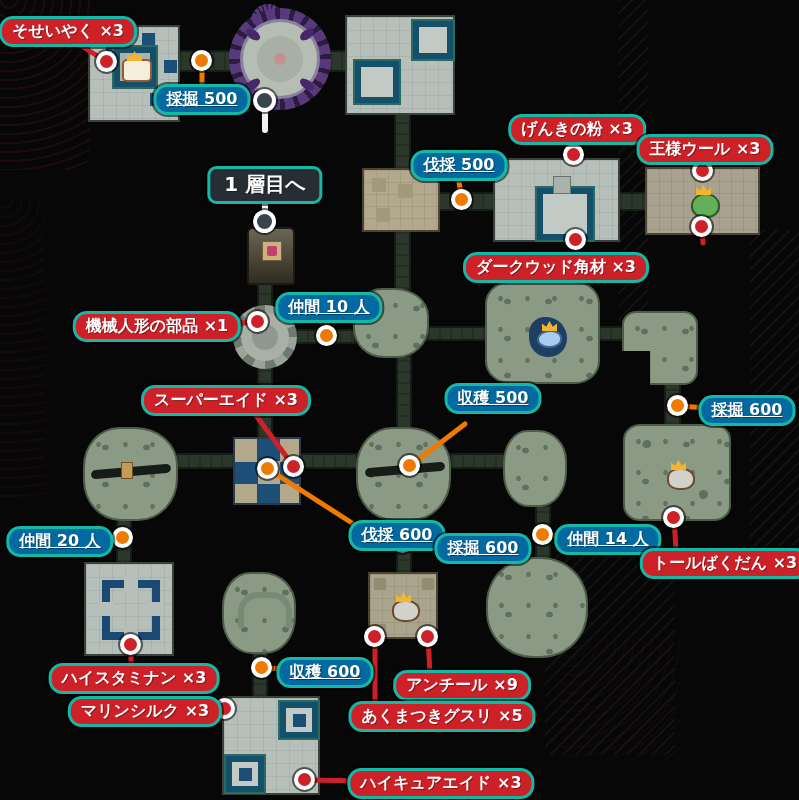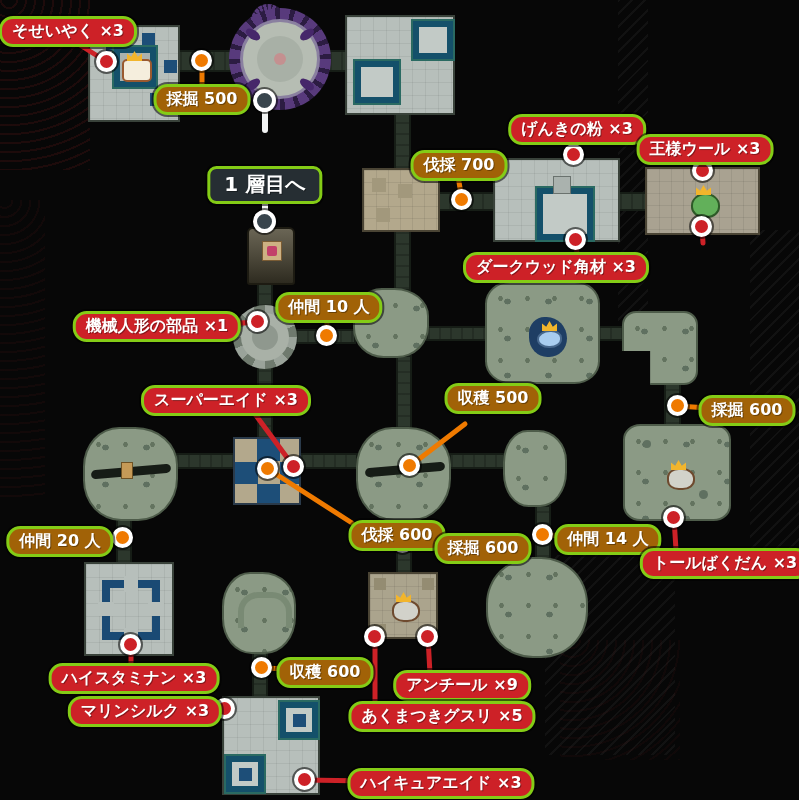--- a/index.html
+++ b/index.html
@@ -58,24 +58,24 @@
   line.orange{stroke:#ef7a00;stroke-width:5;}
   line.white{stroke:#f2f4f4;stroke-width:6;}
   
   .dot{position:absolute;width:13px;height:13px;border-radius:50%;border:4px solid #fff;
        box-shadow:0 0 0 2px rgba(0,0,0,.55);}
   .dot.red{background:#cd2127;}
   .dot.orange{background:#ef7a00;}
   .dot.dark{background:#39454d;width:15px;height:15px;}
   
   .badge{position:absolute;transform:translateX(-50%);white-space:nowrap;color:#fff;font-weight:bold;
-         font-size:16px;line-height:1.15;padding:3px 10px 4px;border:3px solid #84cc16;border-radius:14px;
+         font-size:16px;line-height:1.15;padding:3px 10px 4px;border:3px solid #14b8a6;border-radius:14px;
          box-shadow:0 0 0 2px rgba(0,0,0,.55);text-shadow:1px 1px 0 rgba(0,0,0,.35);}
   .badge.red{background:#cd2127;}
-  .badge.orange{background:#a16207;}
+  .badge.orange{background:#0369a1;text-decoration:underline;}
   .badge.dark{background:#262e33;font-size:20px;padding:4px 14px 5px;border-radius:9px;}
 </style>
 </head>
 <body>
 
 <div class="map">
 
   <div class="tex red" style="left:0;top:0;width:90px;height:170px;"></div>
   <div class="tex red" style="left:0;top:200px;width:45px;height:300px;opacity:.5;"></div>
   <div class="tex grey" style="left:618px;top:0;width:30px;height:330px;"></div>
@@ -272,21 +272,21 @@
   <div class="dot red" style="left:120px;top:634px;"></div>
   <div class="dot orange" style="left:251px;top:657px;"></div>
   <div class="dot red" style="left:214px;top:698px;"></div>
   <div class="dot red" style="left:417px;top:626px;"></div>
   <div class="dot red" style="left:364px;top:626px;"></div>
   <div class="dot red" style="left:294px;top:769px;"></div>
 
   <div class="badge red" style="left:68px;top:16px;">そせいやく ×3</div>
   <div class="badge orange" style="left:202px;top:84px;">採掘 500</div>
   <div class="badge dark" style="left:265px;top:166px;">1 層目へ</div>
-  <div class="badge orange" style="left:459px;top:150px;">伐採 700</div>
+  <div class="badge orange" style="left:459px;top:150px;">伐採 500</div>
   <div class="badge red" style="left:577px;top:114px;">げんきの粉 ×3</div>
   <div class="badge red" style="left:705px;top:134px;">王様ウール ×3</div>
   <div class="badge red" style="left:556px;top:252px;">ダークウッド角材 ×3</div>
   <div class="badge red" style="left:157px;top:311px;">機械人形の部品 ×1</div>
   <div class="badge orange" style="left:329px;top:292px;">仲間 10 人</div>
   <div class="badge red" style="left:226px;top:385px;">スーパーエイド ×3</div>
   <div class="badge orange" style="left:493px;top:383px;">収穫 500</div>
   <div class="badge orange" style="left:747px;top:395px;">採掘 600</div>
   <div class="badge orange" style="left:397px;top:520px;">伐採 600</div>
   <div class="badge orange" style="left:60px;top:526px;">仲間 20 人</div>

